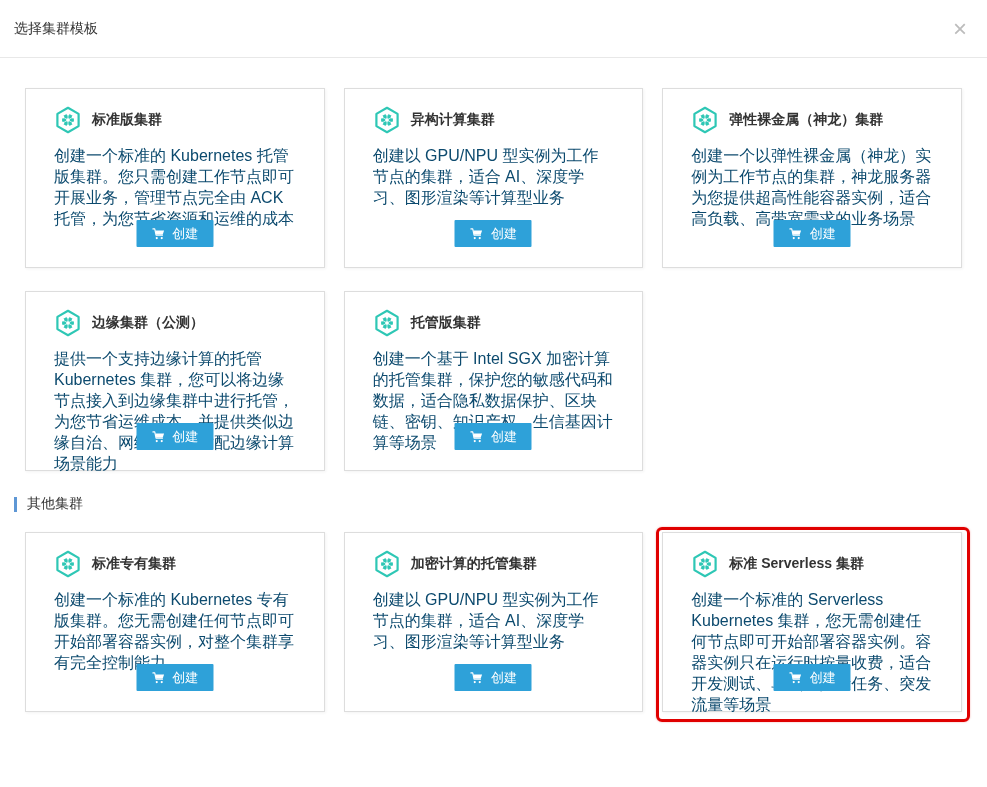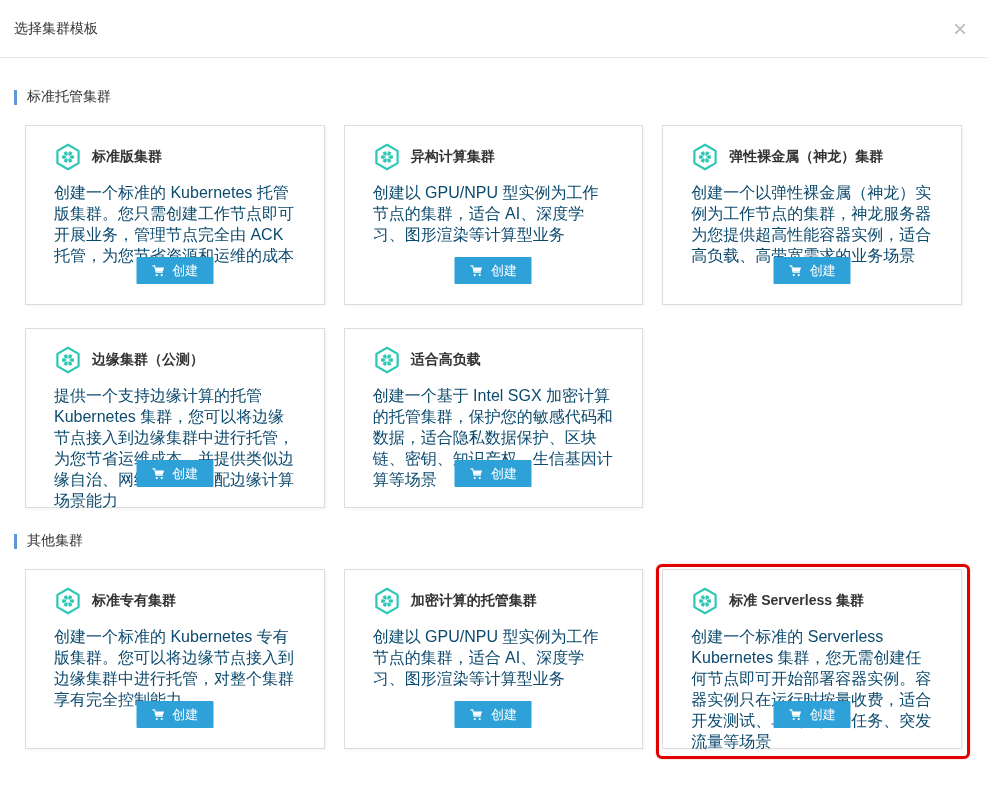--- a/index.html
+++ b/index.html
@@ -97,24 +97,20 @@
 <body>
 
 <div class="dialog">
   <div class="dialog-header">
     <span class="dialog-title">选择集群模板</span>
     <span class="close-btn">×</span>
   </div>
   <div class="content">
     <div id="sections-root">
   <div class="section">
-    <div class="section-title">
-      <span class="section-bar"></span>
-      <span>标准托管集群</span>
-    </div>
     <div class="card-grid">
   <div class="card">
 
     <div class="card-head">
       <svg class="cluster-icon" viewBox="0 0 28 28" xmlns="http://www.w3.org/2000/svg">
         <polygon points="14,1.8 24.6,7.9 24.6,20.1 14,26.2 3.4,20.1 3.4,7.9" fill="#ffffff" stroke="#2ec7b5" stroke-width="2.2" stroke-linejoin="round"></polygon>
         <polygon points="14,7.2 19.9,10.6 19.9,17.4 14,20.8 8.1,17.4 8.1,10.6" fill="#2ec7b5"></polygon>
         <g stroke="#ffffff" stroke-width="0.7">
           <line x1="14" y1="14" x2="14" y2="8"></line>
           <line x1="14" y1="14" x2="19.2" y2="11"></line>
@@ -278,21 +274,21 @@
         <g fill="#ffffff">
           <circle cx="14" cy="8" r="1.5"></circle>
           <circle cx="19.2" cy="11" r="1.5"></circle>
           <circle cx="19.2" cy="17" r="1.5"></circle>
           <circle cx="14" cy="20" r="1.5"></circle>
           <circle cx="8.8" cy="17" r="1.5"></circle>
           <circle cx="8.8" cy="11" r="1.5"></circle>
           <circle cx="14" cy="14" r="1.8"></circle>
         </g>
       </svg>
-      <span class="card-title">适合高负载</span>
+      <span class="card-title">托管版集群</span>
     </div>
     <p class="card-desc">创建一个基于 Intel SGX 加密计算的托管集群，保护您的敏感代码和数据，适合隐私数据保护、区块链、密钥、知识产权、生信基因计算等场景</p>
     <button class="create-btn">
       <svg class="cart-icon" viewBox="0 0 16 16" xmlns="http://www.w3.org/2000/svg">
         <path d="M1.6 2.2h2.1l1.5 7.1h7.3" fill="none" stroke="#ffffff" stroke-width="1.3" stroke-linecap="round" stroke-linejoin="round"></path>
         <path d="M4.4 3.9h10l-1.6 4.6H5.4z" fill="#ffffff"></path>
         <circle cx="6" cy="12.7" r="1.25" fill="#ffffff"></circle>
         <circle cx="11.7" cy="12.7" r="1.25" fill="#ffffff"></circle>
       </svg>
       <span>创建</span>
@@ -326,21 +322,21 @@
           <circle cx="19.2" cy="11" r="1.5"></circle>
           <circle cx="19.2" cy="17" r="1.5"></circle>
           <circle cx="14" cy="20" r="1.5"></circle>
           <circle cx="8.8" cy="17" r="1.5"></circle>
           <circle cx="8.8" cy="11" r="1.5"></circle>
           <circle cx="14" cy="14" r="1.8"></circle>
         </g>
       </svg>
       <span class="card-title">标准专有集群</span>
     </div>
-    <p class="card-desc">创建一个标准的 Kubernetes 专有版集群。您可以将边缘节点接入到边缘集群中进行托管，对整个集群享有完全控制能力</p>
+    <p class="card-desc">创建一个标准的 Kubernetes 专有版集群。您无需创建任何节点即可开始部署容器实例，对整个集群享有完全控制能力</p>
     <button class="create-btn">
       <svg class="cart-icon" viewBox="0 0 16 16" xmlns="http://www.w3.org/2000/svg">
         <path d="M1.6 2.2h2.1l1.5 7.1h7.3" fill="none" stroke="#ffffff" stroke-width="1.3" stroke-linecap="round" stroke-linejoin="round"></path>
         <path d="M4.4 3.9h10l-1.6 4.6H5.4z" fill="#ffffff"></path>
         <circle cx="6" cy="12.7" r="1.25" fill="#ffffff"></circle>
         <circle cx="11.7" cy="12.7" r="1.25" fill="#ffffff"></circle>
       </svg>
       <span>创建</span>
     </button>
   </div>

